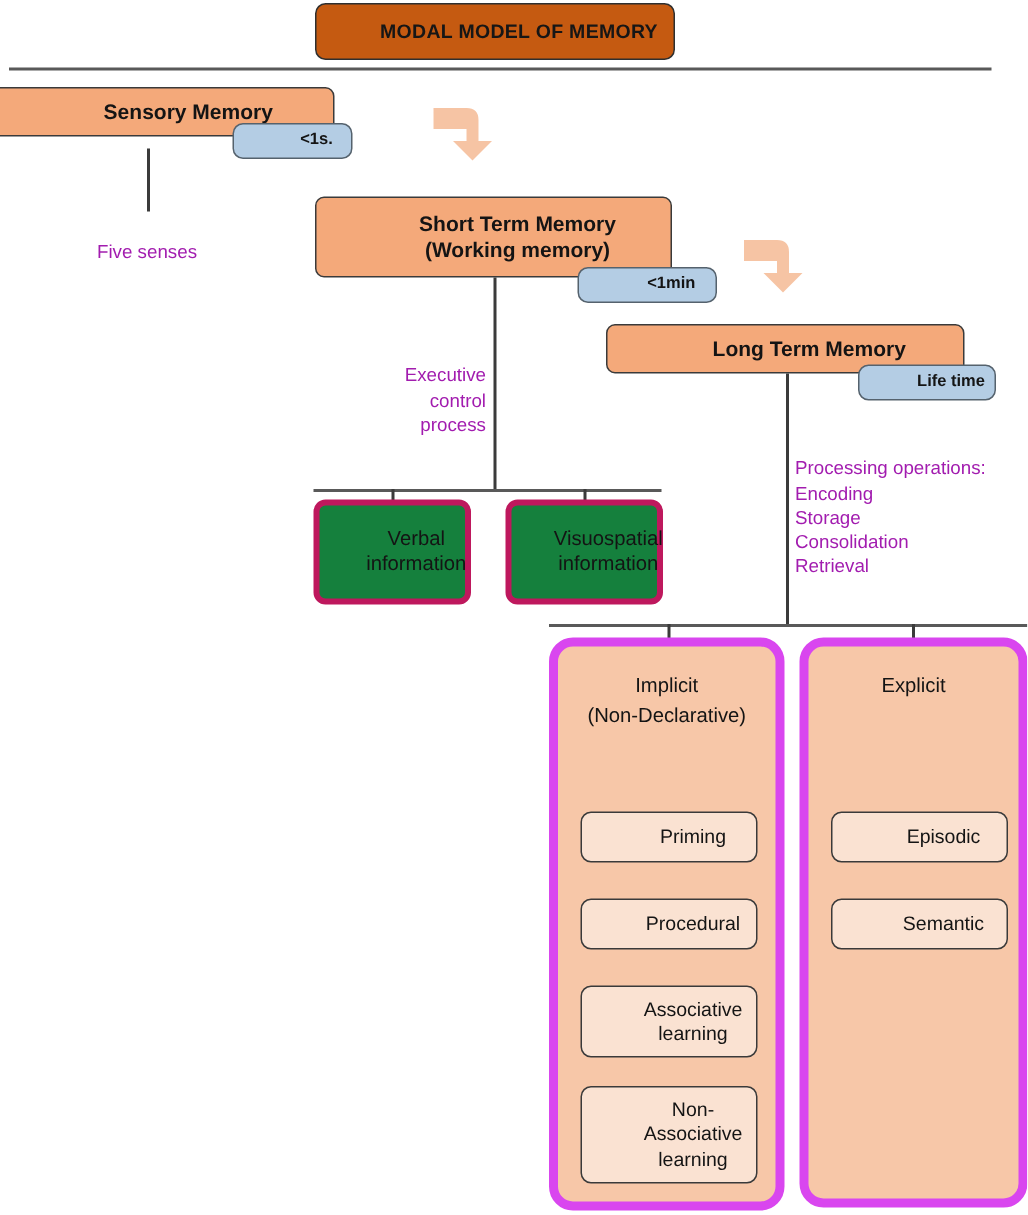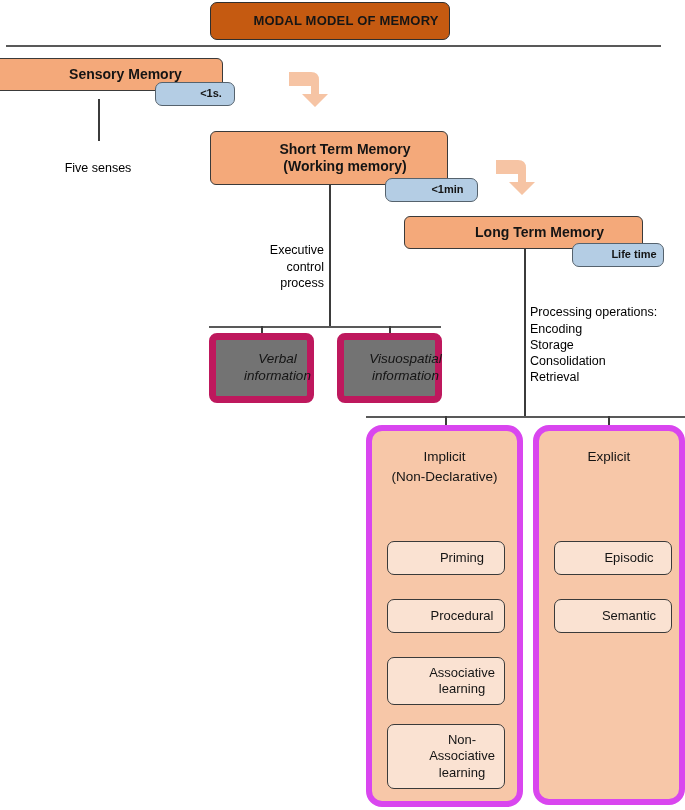--- a/index.html
+++ b/index.html
@@ -50,26 +50,25 @@
   .box-stage.sq-left { border-radius: 0 6px 6px 0; }
   .badge {
     background: #B4CDE4;
     border: 1px solid #55626d;
     border-radius: 7px;
     font-size: 11px;
     font-weight: bold;
     color: #141414;
   }
   .box-sub {
-    background: #737373;
-    border: 7px solid #be185d;
+    background: #15803d;
+    border: 4px solid #be185d;
     border-radius: 8px;
     font-size: 13.5px;
     color: #141414;
-    font-style: italic;
   }
   .container-box {
     background: #F7C7A8;
     border: 6px solid #d946ef;
     border-radius: 16px;
     font-size: 13.5px;
     color: #141414;
   }
   .container-label {
     position: absolute;
@@ -87,21 +86,21 @@
     color: #141414;
   }
 
   
   .hline { background: #595959; height: 2px; }
   .vline { background: #3b3b3b; width: 2px; }
 
   
   .lbl {
     font-size: 12.5px;
-    color: #000000;
+    color: #a21caf;
     line-height: 1.3;
     white-space: pre-line;
   }
   .lbl.right { text-align: right; }
   .lbl.center { text-align: center; }
   .lbl.left { text-align: left; }
 </style>
 </head>
 <body>
 

